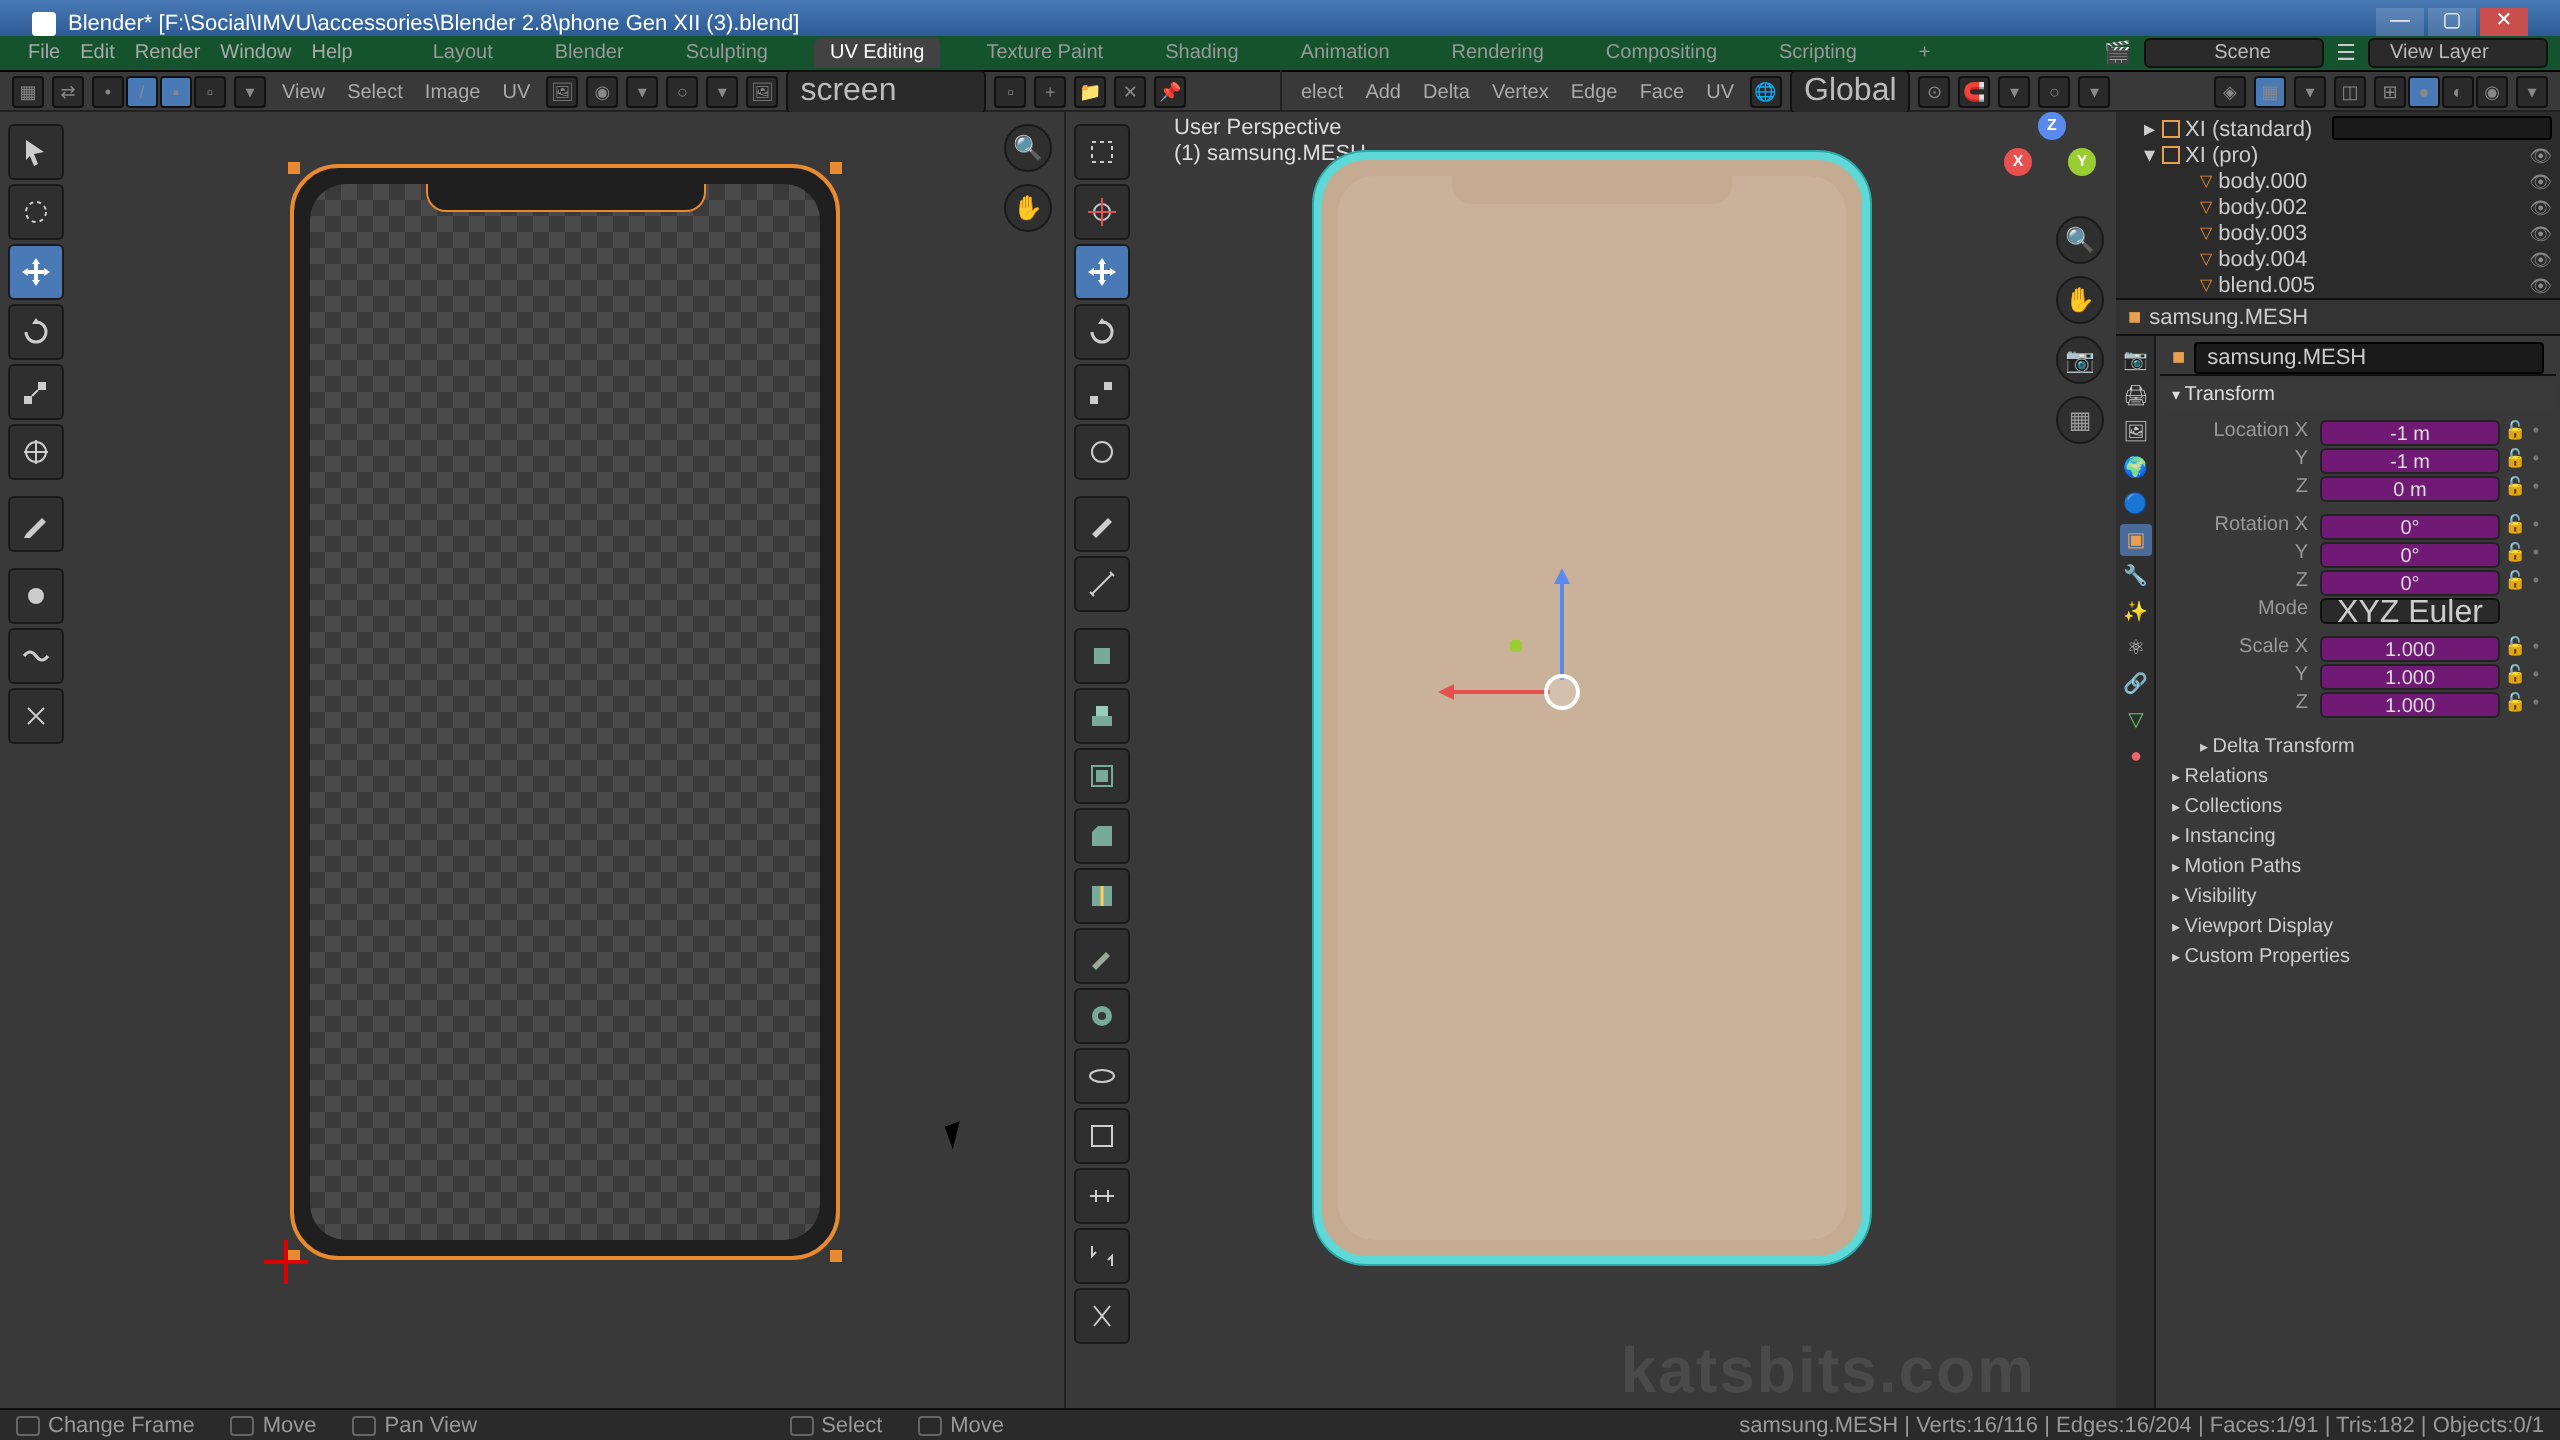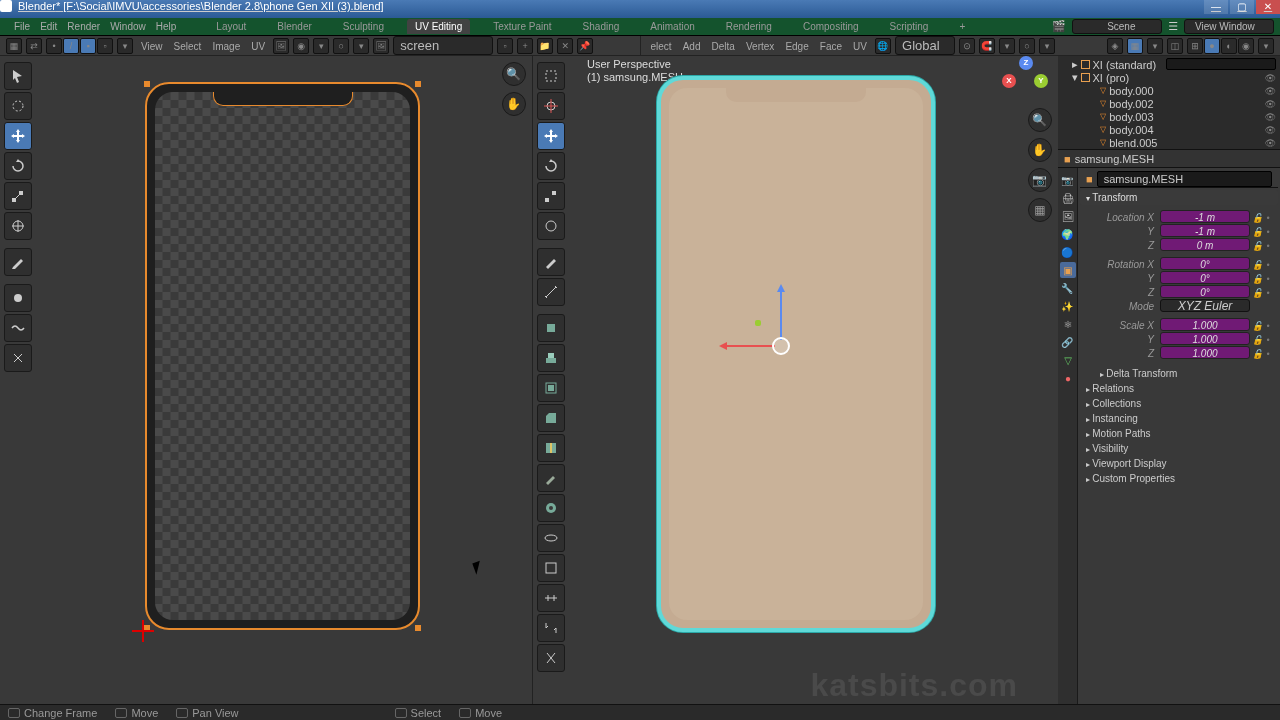--- a/index.html
+++ b/index.html
@@ -1,40 +1,40 @@
 <!DOCTYPE html>
 <html><head>
 <meta charset="utf-8">
 <style>
 * { margin: 0; padding: 0; box-sizing: border-box; font-family: -apple-system, BlinkMacSystemFont, "Segoe UI", Arial, sans-serif; font-size: 11px; }
 body { width: 1280px; height: 720px; background: #393939; overflow: hidden; color: #ccc; }
 
 
-.titlebar { height: 18px; background: linear-gradient(#4a7ab5, #2b5a95); display: flex; align-items: flex-start; padding: 0 0; text-decoration: underline; }
+.titlebar { height: 18px; background: linear-gradient(#4a7ab5, #2b5a95); display: flex; align-items: flex-end; padding: 0 16px; }
 .titlebar .logo { width: 12px; height: 12px; background: #fff; border-radius: 2px; margin-right: 6px; }
 .titlebar .title { color: #fff; flex: 1; font-size: 11px; }
 .titlebar .winbtns { display: flex; gap: 2px; }
 .titlebar .winbtn { width: 24px; height: 14px; background: rgba(255,255,255,0.15); color: #fff; text-align: center; line-height: 14px; font-size: 10px; cursor: pointer; }
 
 
 .topbar { height: 18px; background: #14532d; display: flex; align-items: center; border-bottom: 1px solid #000; }
 .topbar .menus { display: flex; gap: 10px; padding: 0 14px; }
 .topbar .menus span { color: #aaa; cursor: pointer; font-size: 10px; }
 .topbar .tabs { display: flex; gap: 15px; margin-left: 18px; }
 .topbar .tabs .tab { padding: 2px 8px; color: #999; border-radius: 3px 3px 0 0; cursor: pointer; font-size: 10px; }
 .topbar .tabs .tab.active { background: #424242; color: #fff; }
 .topbar .right { margin-left: auto; display: flex; gap: 6px; padding-right: 6px; align-items: center; }
 .topbar .field { background: #2a2a2a; border: 1px solid #111; border-radius: 3px; padding: 1px 10px; color: #bbb; font-size: 10px; }
 
 
 .header2 { height: 20px; background: #393939; display: flex; align-items: center; border-bottom: 1px solid #222; }
 .header2 .left, .header2 .right { display: flex; align-items: center; gap: 4px; padding: 0 6px; flex: 1; }
 .header2 .ic { width: 16px; height: 16px; background: #2a2a2a; border: 1px solid #111; border-radius: 2px; cursor: pointer; display:flex; align-items:center; justify-content:center; font-size:9px; color:#888;}
 .header2 .menus span { color: #aaa; margin: 0 4px; cursor: pointer; font-size: 10px; }
-.header2 .inp { background: #2a2a2a; border: 1px solid #111; border-radius: 3px; padding: 1px 6px; color: #bbb; font-size: 13px; min-width: 60px;}
+.header2 .inp { background: #2a2a2a; border: 1px solid #111; border-radius: 3px; padding: 1px 6px; color: #bbb; font-size: 16px; min-width: 60px;}
 .selmode { display:flex; gap:1px; }
 .selmode .ic.on { background:#4a7ab5; }
 
 
 .main { height: 666px; display: flex; }
 .uvpanel { width: 533px; position: relative; background: #393939; border-right: 1px solid #222; }
 .view3d { flex: 1; position: relative; background: #393939; }
 .rightcol { width: 222px; background: #393939; display: flex; }
 
 
@@ -92,26 +92,26 @@
 .outliner .meshic { color:#e88a2d; font-size:8px;}
 
 .objlabel { height: 18px; background: #333; border-bottom: 1px solid #111; display:flex; align-items:center; padding:0 6px; gap:4px; font-size:10px;}
 .objlabel .namefield { background: #1a1a1a; border:1px solid #000; border-radius:2px; padding:1px 6px; flex:1; }
 
 .propsbody { flex: 1; background: #393939; padding: 2px; overflow:hidden;}
 .panel { margin: 2px 0; }
 .panel .phead { background: #3a3a3a; padding: 2px 6px; font-size: 10px; color:#ddd; cursor:pointer; border-radius:2px;}
 .panel .phead::before { content:"▾ "; font-size:8px;}
 .panel .pbody { padding: 4px 6px; }
-.proprow { display: flex; align-items: flex-end; margin: 1px 0; gap: 2px; font-style: italic;}
+.proprow { display: flex; align-items: flex-start; margin: 1px 0; gap: 2px;}
 .proprow .lbl { width: 72px; text-align: right; font-size: 10px; color:#999; padding-right:4px;}
 .proprow .valfield { flex: 1; background: #701a75; border: 1px solid #222; border-radius: 3px; padding: 1px 4px; text-align: center; font-size: 10px; color:#ddd; height:13px; line-height:11px;}
 .proprow .lock { width: 10px; text-align:center; font-size:9px; color:#777;}
 .proprow .dot { width: 8px; text-align:center; font-size:9px; color:#777;}
-.sel { background:#2a2a2a; border:1px solid #111; border-radius:3px; padding:1px 4px; text-align:center; flex:1; font-size:12px; height:13px; line-height:11px;}
+.sel { background:#2a2a2a; border:1px solid #111; border-radius:3px; padding:1px 4px; text-align:center; flex:1; font-size:16px; height:13px; line-height:11px;}
 
 .subpanel { padding: 2px 6px; font-size: 10px; color:#ccc; cursor:pointer;}
 .subpanel::before { content:"▸ "; font-size:8px;}
 
 
 .status { height: 16px; background: #2a2a2a; border-top: 1px solid #111; display: flex; align-items: center; padding: 0 8px; gap: 18px; font-size: 10px; color: #999; position:absolute; bottom:0; left:0; right:0;}
 .status .it { display:flex; align-items:center; gap:4px;}
 .status .mic { width:12px; height:10px; border:1px solid #666; border-radius:2px; display:inline-block;}
 .status .right { margin-left:auto; }
 
@@ -155,21 +155,21 @@
     <div class="tab">Animation</div>
     <div class="tab">Rendering</div>
     <div class="tab">Compositing</div>
     <div class="tab">Scripting</div>
     <div class="tab">+</div>
   </div>
   <div class="right">
     <div class="ic">🎬</div>
     <div class="field" style="min-width:90px;padding-left:34px;">Scene</div>
     <div class="ic">☰</div>
-    <div class="field" style="min-width:90px;">View Window</div>
+    <div class="field" style="min-width:90px;">View Layer</div>
   </div>
 </div>
 
 <div class="header2">
   <div class="left">
     <div class="ic">▦</div>
     <div class="ic">⇄</div>
     <div class="selmode">
       <div class="ic">•</div>
       <div class="ic on">/</div>
@@ -614,13 +614,14 @@
     </div>
   <div style="width:120px;"></div>
   <div class="it">
       <span class="mic"></span>
       <span>Select</span>
     </div>
   <div class="it">
       <span class="mic"></span>
       <span>Move</span>
     </div>
+  <div class="right">samsung.MESH | Verts:16/116 | Edges:16/204 | Faces:1/91 | Tris:182 | Objects:0/1</div>
 </div>
 
 </body></html>

